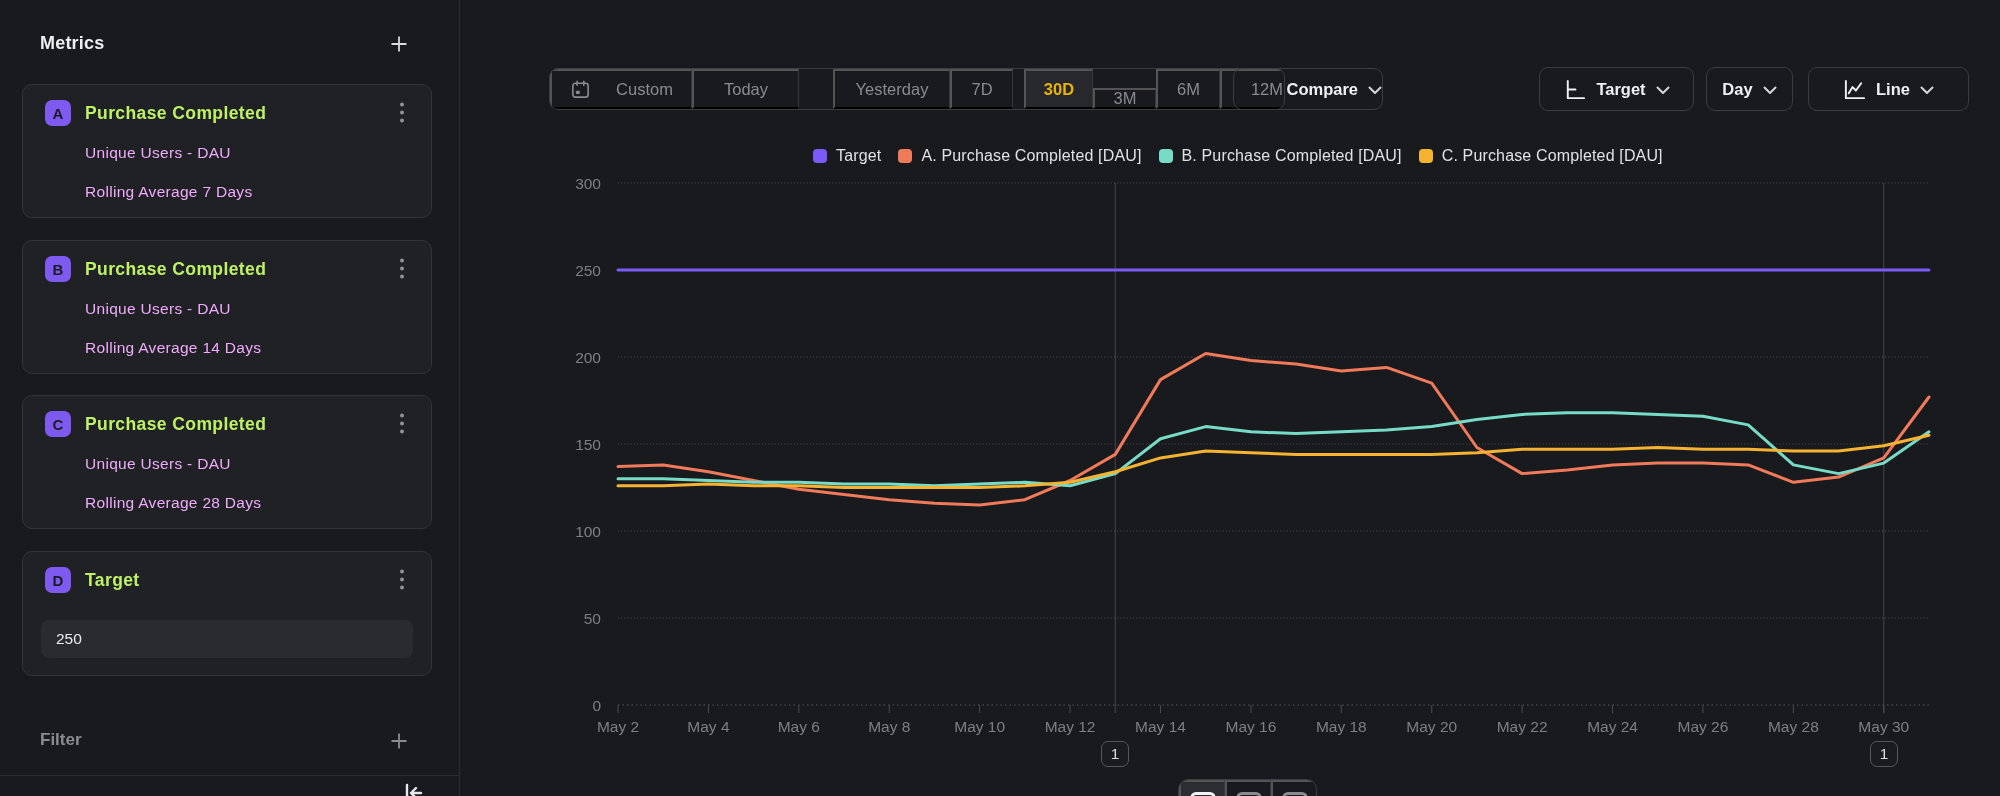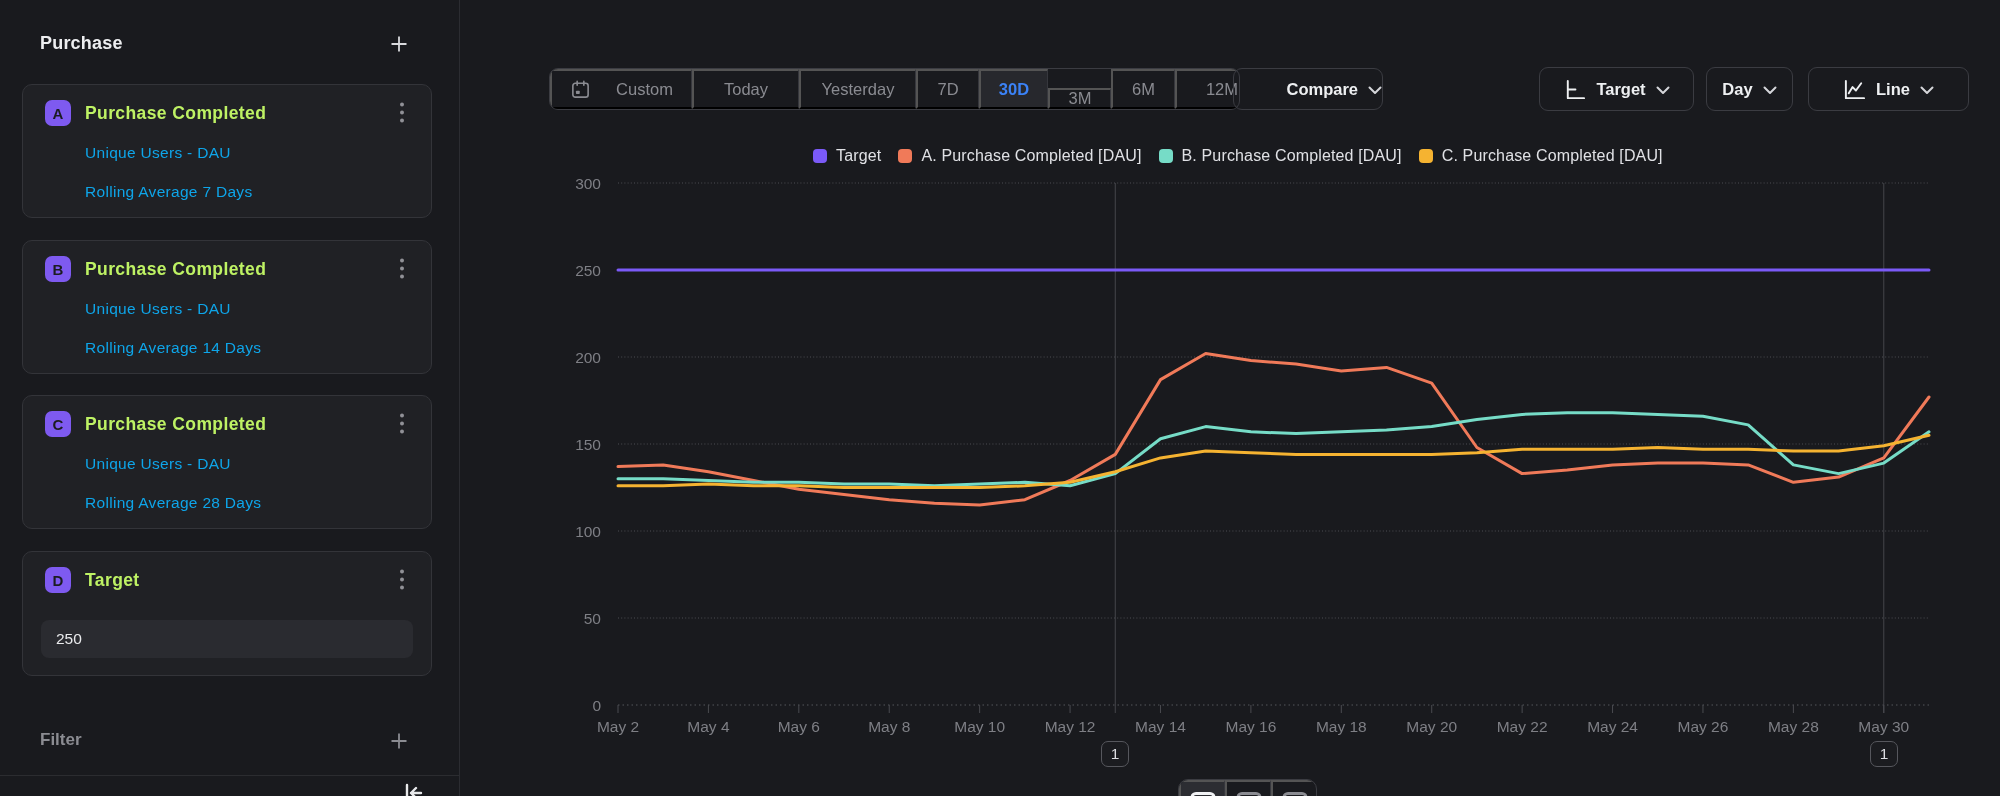--- a/index.html
+++ b/index.html
@@ -11,32 +11,32 @@
   #sidebar { position:absolute; left:0; top:0; width:460px; height:796px; background:#191a1e; border-right:1px solid #2b2c31; }
   .sb-title { position:absolute; left:40px; top:33px; font-size:18px; font-weight:700; color:#edeef0; letter-spacing:.2px; }
   .icon-btn { position:absolute; width:26px; height:26px; display:flex; align-items:center; justify-content:center; cursor:pointer; background:none; border:none; }
   #metrics-add { left:386px; top:31px; }
   #filter-add { left:386px; top:728px; }
   .metric-card { position:absolute; left:22px; width:410px; background:#202125; border:1px solid #333439; border-radius:10px; }
   .mc-head { position:absolute; left:22px; top:15px; display:flex; align-items:center; gap:14px; }
   .mc-badge { width:26px; height:26px; border-radius:7px; background:#7e5af0; color:#1b1c21; font-size:15px; font-weight:600; display:flex; align-items:center; justify-content:center; }
   .mc-title { font-size:17.5px; font-weight:700; color:#bef264; letter-spacing:.4px; }
   .mc-kebab { position:absolute; right:16px; top:15px; width:26px; height:26px; display:flex; align-items:center; justify-content:center; cursor:pointer; background:none; border:none; }
-  .mc-row { position:absolute; left:62px; font-size:15.5px; color:#0ea5e9; letter-spacing:.3px; }
+  .mc-row { position:absolute; left:62px; font-size:15.5px; color:#f0abfc; letter-spacing:.3px; }
   .mc-input { position:absolute; left:18px; right:18px; top:68px; height:38px; background:#2a2b30; border:none; border-radius:8px; color:#e9eaec; font-size:15.5px; padding:0 15px; font-family:"Liberation Sans",sans-serif; }
   .filter-label { position:absolute; left:40px; top:730px; font-size:17px; font-weight:700; color:#8b8c92; }
   .sb-divider { position:absolute; left:0; right:0; top:775px; height:1px; background:#2b2c30; }
   #collapse-btn { left:401px; top:780px; }
 
   
   .seg-control { position:absolute; left:549px; top:68px; height:42px; display:flex; border:1px solid #3b3c42; border-radius:9px; overflow:hidden; }
   .seg { display:flex; align-items:center; justify-content:center; gap:25px; font-size:16.5px; font-weight:500; color:#8a8b91; border-right:1px solid #36373d; cursor:pointer; background:none; font-family:"Liberation Sans",sans-serif; }
   .seg:last-child { border-right:none; }
-  .seg.active { background:#27282d; color:#3b82f6; font-weight:700; }
-  .seg:nth-child(1){ width:142px; } .seg:nth-child(2){ width:107px; } .seg:nth-child(3){ width:117px; }
+  .seg.active { background:#27282d; color:#eab308; font-weight:700;margin-left:11px; }
+  .seg:nth-child(1){ width:142px; } .seg:nth-child(2){ width:107px; } .seg:nth-child(3){ width:117px;margin-left:34px; }
   .seg:nth-child(4){ width:63px; } .seg:nth-child(5){ width:69px; } .seg:nth-child(6){ width:63px;margin-top:19px; }
   .seg:nth-child(7){ width:64px; } .seg:nth-child(8){ width:64px;padding-left:28px; }
   .tb-btn { position:absolute; top:68px; height:42px; display:flex; align-items:center; justify-content:center; gap:10px; border:1px solid #3b3c42; border-radius:9px; background:none; color:#eef0f2; font-size:16.5px; font-weight:700; cursor:pointer; font-family:"Liberation Sans",sans-serif; }
   #btn-compare { left:1233px; width:150px;justify-content:flex-end; }
   #btn-scale   { left:1539px; top:67px; height:44px; width:155px; }
   #btn-interval{ left:1706px; top:67px; height:44px; width:87px; }
   #btn-charttype{ left:1808px; top:67px; height:44px; width:161px; }
   .chev { margin-top:2px; }
 
   
@@ -56,21 +56,21 @@
   .vs-btn { flex:1; display:flex; align-items:flex-start; justify-content:center; padding-top:10px; border-right:1px solid #36373d; background:none; cursor:pointer; }
   .vs-btn:last-child { border-right:none; }
   .vs-btn.active { background:#2c2d32; }
 </style>
 </head>
 <body>
 
 <div id="app">
 
   <aside id="sidebar">
-    <div class="sb-title">Purchase</div>
+    <div class="sb-title">Metrics</div>
     <button class="icon-btn" id="metrics-add">
       <svg width="20" height="20" viewBox="0 0 20 20">
           <path d="M10 2.5 V17.5 M2.5 10 H17.5" stroke="#d9dadd" stroke-width="1.8" fill="none"></path>
         </svg>
     </button>
 
     <div class="metric-card" style="top:84px; height:134px;">
       <div class="mc-head">
         <span class="mc-badge">A</span>
         <span class="mc-title">Purchase Completed</span>

